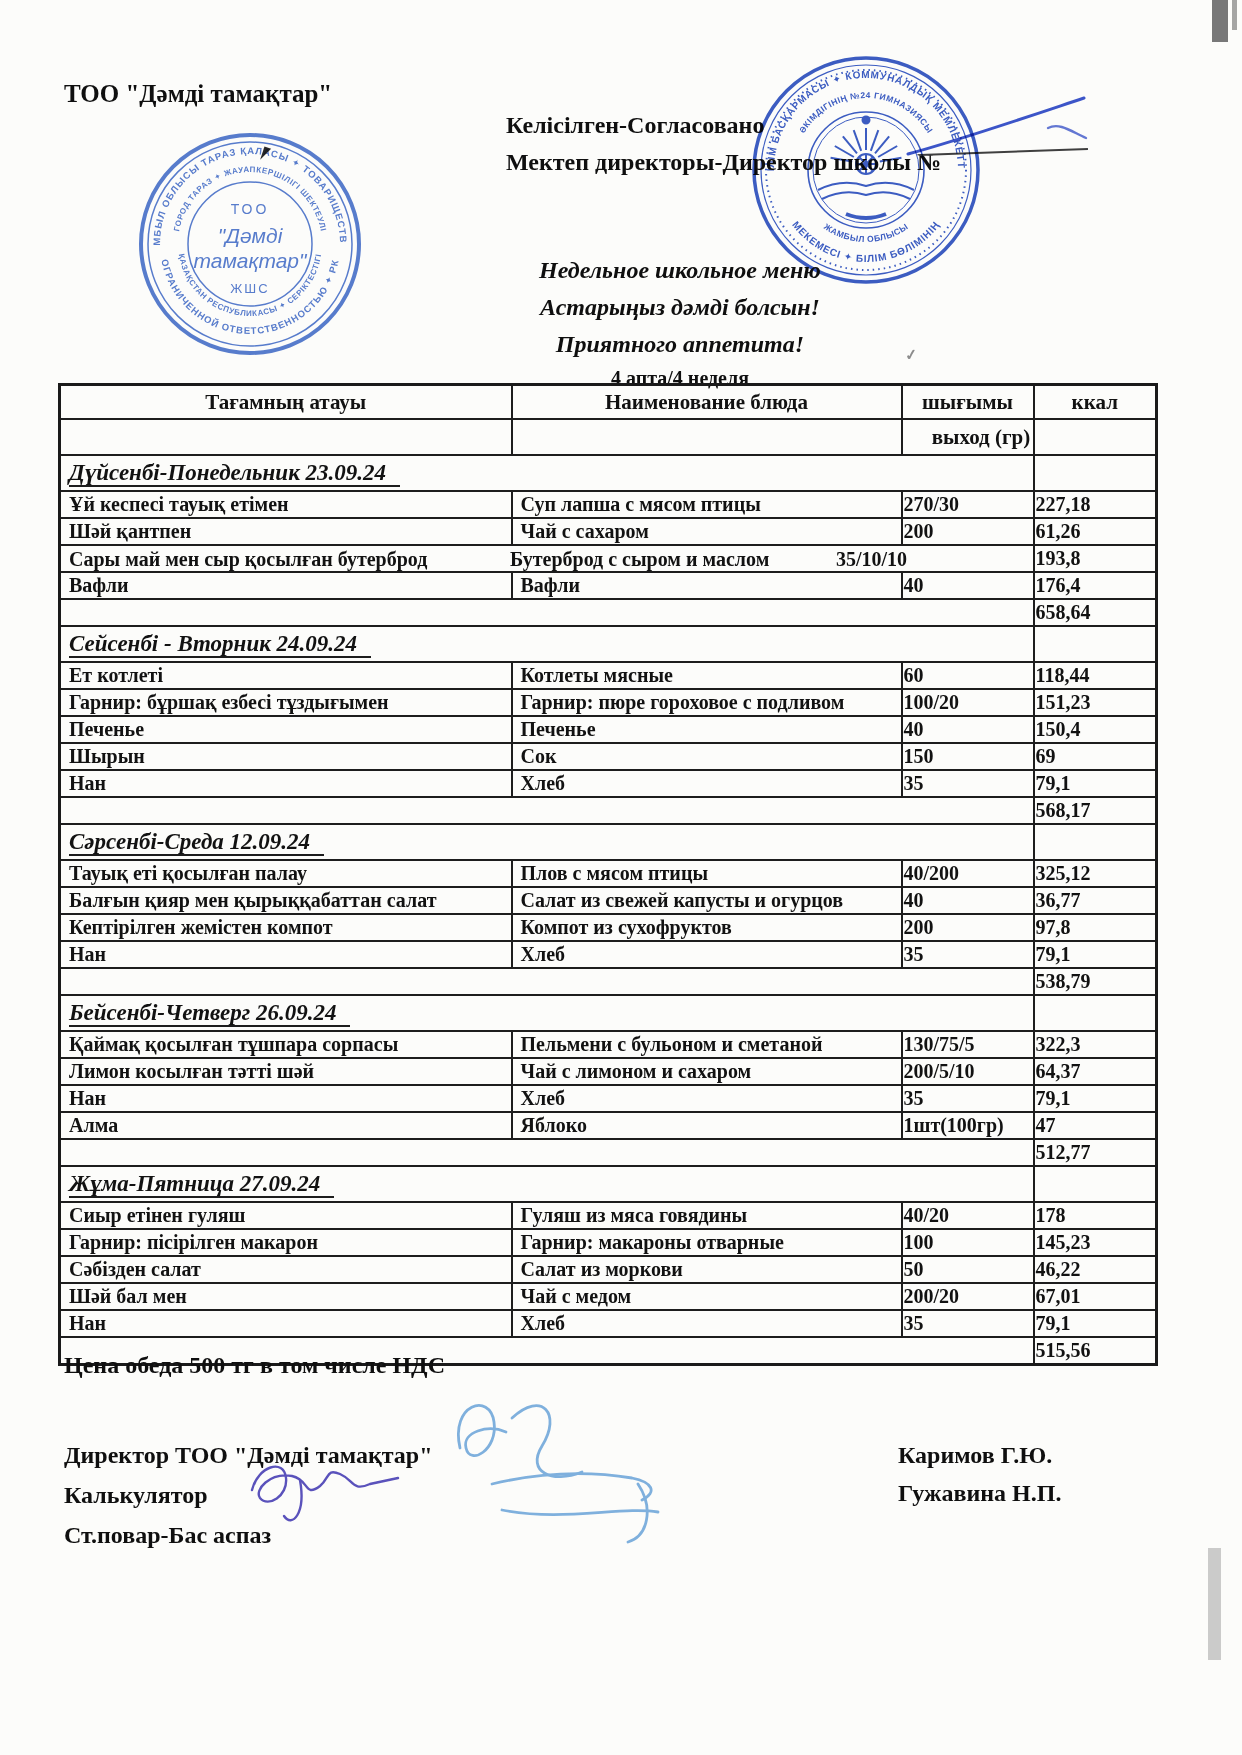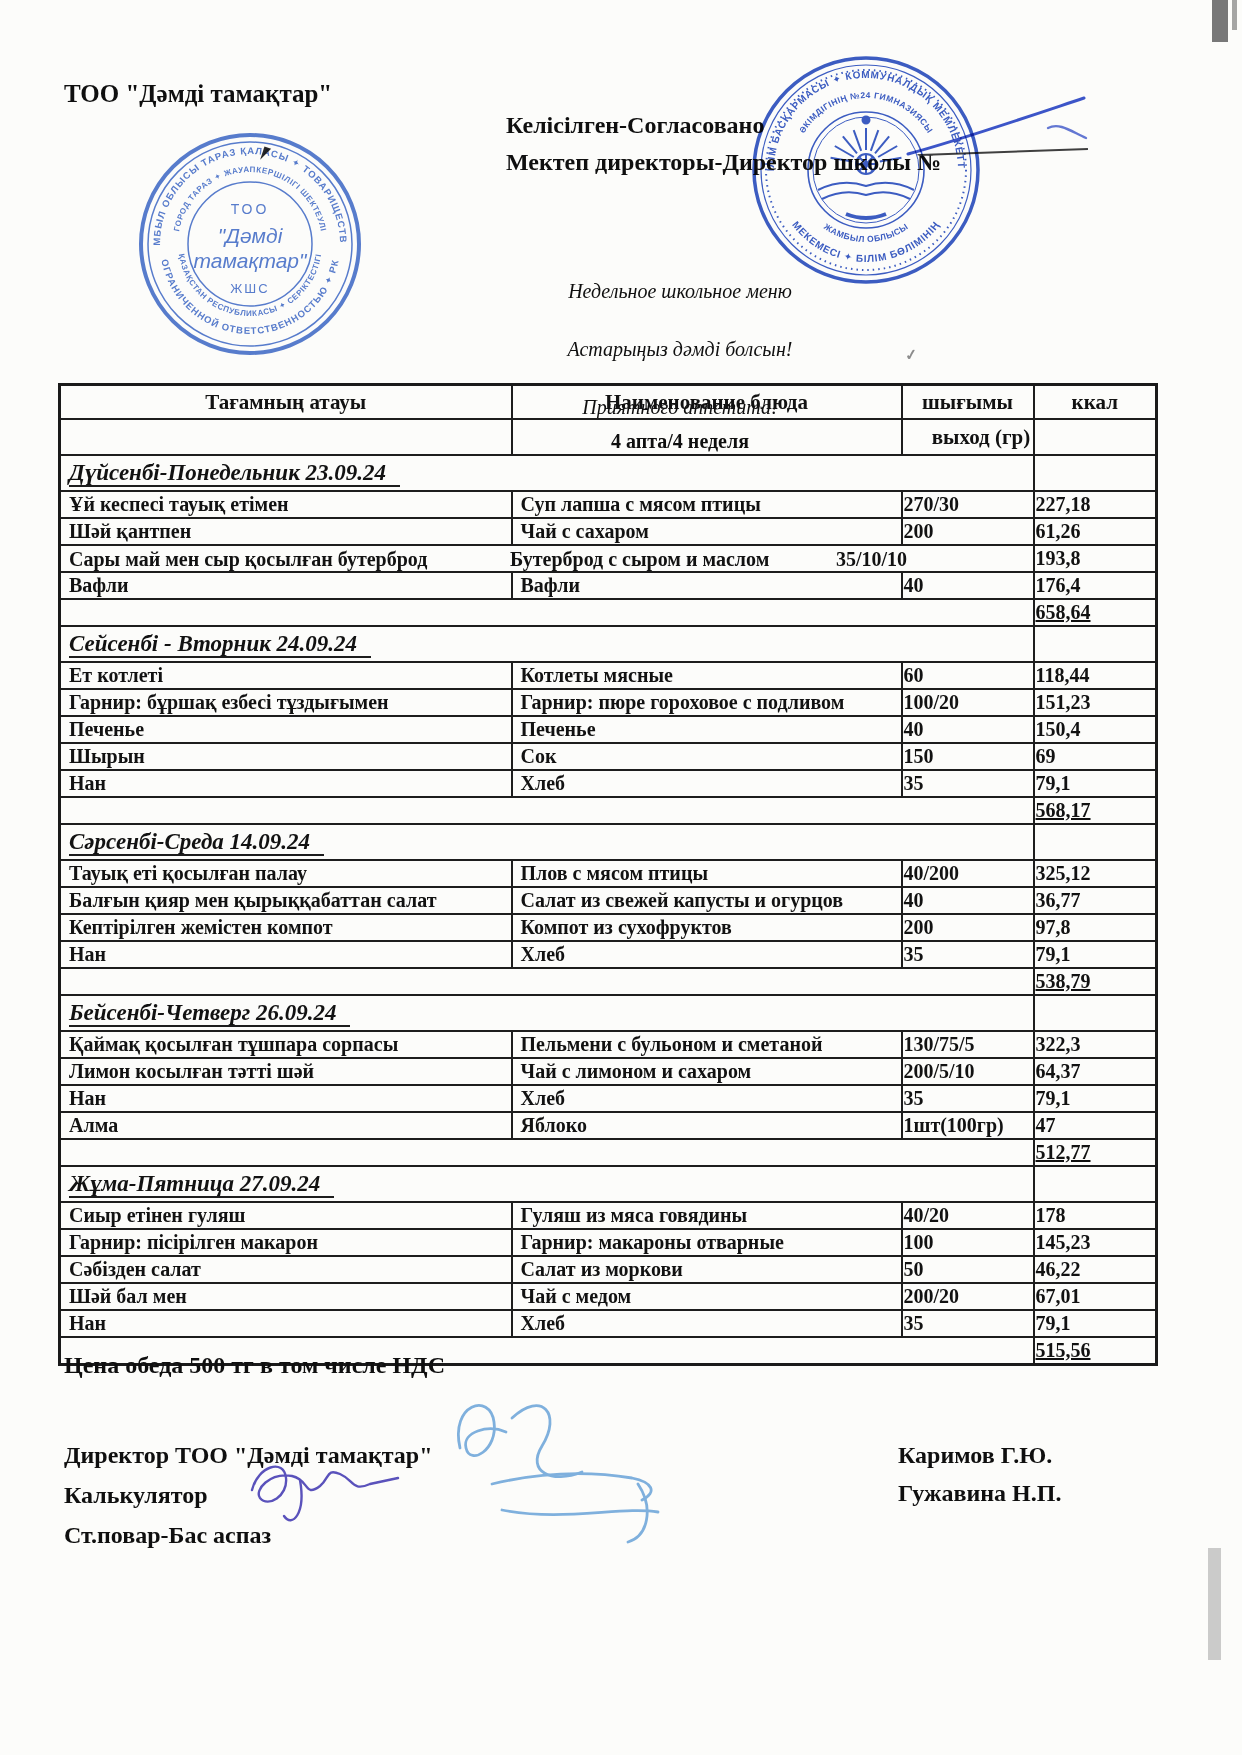--- a/index.html
+++ b/index.html
@@ -8,21 +8,21 @@
     background:#fcfcfa; overflow:hidden;
     font-family:"Liberation Serif","DejaVu Serif",serif; color:#0f0f0f;
   }
   .abs{position:absolute;}
   
   .company{left:64px; top:80px; font-size:25px; font-weight:bold;}
   .agreed{left:506px; top:74px; font-size:24px; font-weight:bold; line-height:37px; white-space:nowrap;margin-top:33px;}
   .num-line{left:920px; top:151px; width:168px; height:2px; background:#3f3f3f; transform:rotate(-2deg);}
   
   .titles{left:420px; top:252px; width:520px; text-align:center;}
-  .titles .t{font-size:20px; font-weight:normal; font-style:italic; line-height:37px;margin-top:21px;}
+  .titles .t{font-size:24px; font-weight:bold; font-style:italic; line-height:37px;}
   .titles .week{font-size:20px; font-weight:bold; line-height:30px;}
   
   .stamp{mix-blend-mode:multiply; opacity:.92;}
   .stamp text{font-family:"Liberation Sans","DejaVu Sans",sans-serif;}
   
   table.menu{
     left:58px; top:383px; width:1097px; position:absolute;
     border-collapse:collapse; table-layout:fixed;
     border:3px solid #1a1a1a;
   }
@@ -32,21 +32,21 @@
   }
   th.h{font-size:21px; text-align:center; height:30px; font-weight:bold;}
   .r-h2 td{height:32px; font-size:21px; text-align:center;padding-left:28px;}
   .r-day{height:36px;}
   .day-cell{padding-left:8px;}
   .day-title{font-size:23px; font-weight:bold; font-style:italic; border-bottom:2px solid #1d1d1d; padding-right:14px; white-space:nowrap;}
   .r-data{height:27px;}
   .r-data td{font-size:20px;}
   .c-kz,.c-ru{padding-left:8px; text-align:left; white-space:nowrap;}
   .c-out,.c-kcal{text-align:left;}
-  .r-total{height:22px;text-decoration:underline;}
+  .r-total{height:22px;}
   .r-total .c-kcal{font-size:20px;}
   .wide-cell{position:relative;}
   .wide-cell span{position:absolute; top:50%; transform:translateY(-50%); white-space:nowrap; font-size:20px; font-weight:bold;}
   .w-kz{left:8px;}
   .w-ru{left:437px;margin-left:12px;}
   .w-out{left:775px;}
   
   .price{left:64px; top:1352px; font-size:24px; font-weight:bold;}
   .sig-label{left:64px; font-size:24px; font-weight:bold; white-space:nowrap;}
   .sig-name{left:898px; font-size:24px; font-weight:bold; white-space:nowrap;}
@@ -246,21 +246,21 @@
           <td class="c-kz">Нан</td>
           <td class="c-ru">Хлеб</td>
           <td class="c-out">35</td>
           <td class="c-kcal">79,1</td>
         </tr>
         <tr class="r-total">
           <td class="total-left" colspan="3"></td>
           <td class="c-kcal">568,17</td>
         </tr>
         <tr class="r-day">
-          <td class="day-cell" colspan="3"><span class="day-title">Сәрсенбі-Среда 14.09.24</span></td>
+          <td class="day-cell" colspan="3"><span class="day-title">Сәрсенбі-Среда 12.09.24</span></td>
           <td class="c-kcal"></td>
         </tr>
         <tr class="r-data">
           <td class="c-kz">Тауық еті қосылған палау</td>
           <td class="c-ru">Плов с мясом птицы</td>
           <td class="c-out">40/200</td>
           <td class="c-kcal">325,12</td>
         </tr>
         <tr class="r-data">
           <td class="c-kz">Балғын қияр мен қырыққабаттан салат</td>

